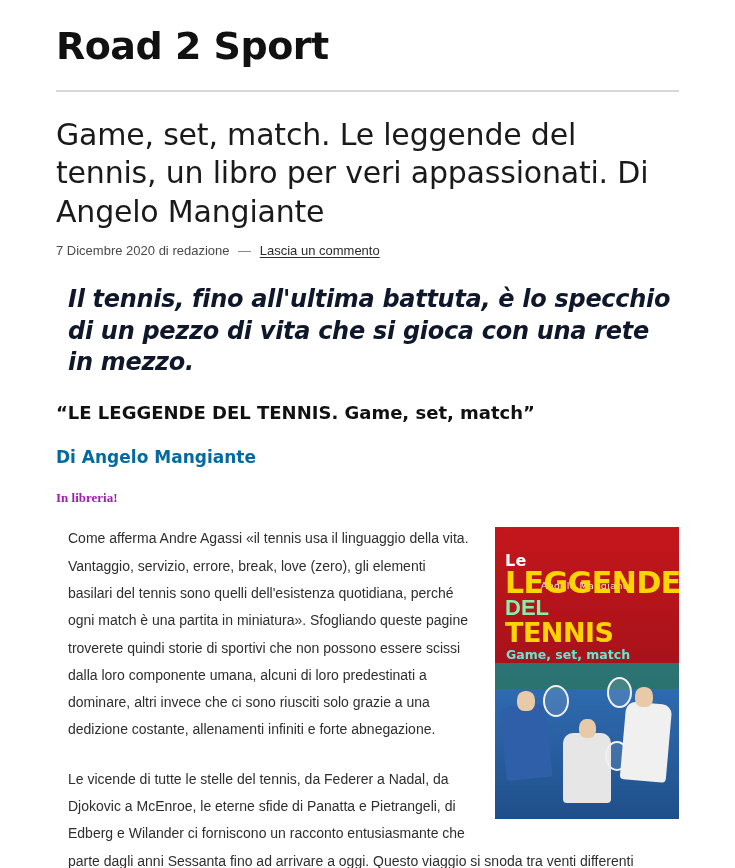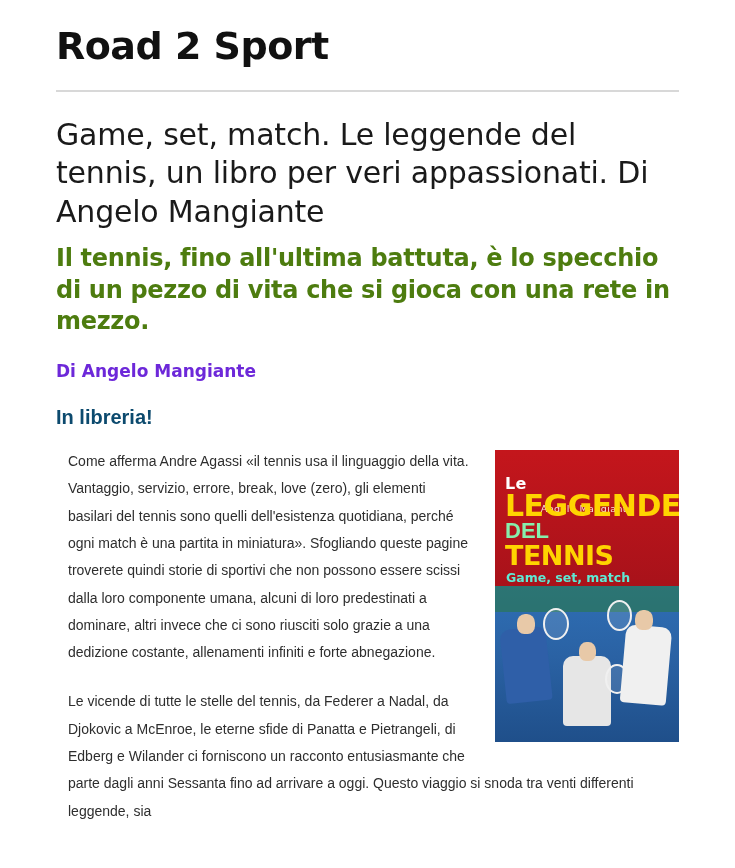--- a/index.html
+++ b/index.html
@@ -60,48 +60,49 @@
     margin: 0 0 26px 0;
   }
   .meta .dash { padding: 0 5px; color: #7a7a7a; }
   .meta a {
     color: #2b2b2b;
     text-decoration: underline;
     text-underline-offset: 2px;
   }
   .lede {
     font-family: "DejaVu Sans", sans-serif;
+    font-style: italic;
     font-weight: 900;
     font-size: 24px;
     line-height: 1.32;
-    color: #4d7c0f;
-    margin: 0 0 22px 0;
+    color: #0f172a;
+    margin: 0 0 22px 12px;
     letter-spacing: -0.3px;
   }
   .sub-h {
     font-family: "DejaVu Sans", sans-serif;
     font-weight: 700;
     font-size: 18px;
     color: #111111;
     margin: 0 0 22px 0;
     line-height: 1.3;
   }
   .sub-h2 {
     font-family: "DejaVu Sans", sans-serif;
     font-weight: 700;
     font-size: 17px;
-    color: #6d28d9;
+    color: #0369a1;
     margin: 0 0 22px 0;
     line-height: 1.3;
   }
   .sub-h3 {
-    font-family: Liberation Sans, sans-serif;
-    font-weight: 700;
-    font-size: 20px;
-    color: #0c4a6e;
+    font-family: Liberation Serif, serif;
+    font-weight: 700;
+    font-size: 13px;
+    color: #a21caf;
     margin: 0 0 18px 0;
     line-height: 1.3;
   }
   .body-wrap { position: relative; }
   .cover {
     float: right;
     width: 184px;
     height: 292px;
     margin: 2px 0 10px 22px;
     position: relative;
@@ -203,23 +204,31 @@
 
   <h1 class="site-title">Road 2 Sport</h1>
 
   <div class="rule"></div>
 
 
   <div class="rule"></div>
 
   <h2 class="post-title">Game, set, match. Le leggende del tennis, un libro per veri appassionati. Di Angelo Mangiante</h2>
 
+  <div class="meta">
+    <span>7 Dicembre 2020</span>
+    <span>di</span>
+    <span>redazione</span>
+    <span class="dash">—</span>
+    <a href="#">Lascia un commento</a>
+  </div>
 
   <p class="lede">Il tennis, fino all'ultima battuta, è lo specchio di un pezzo di vita che si gioca con una rete in mezzo.</p>
 
+  <p class="sub-h">“LE LEGGENDE DEL TENNIS. Game, set, match”</p>
 
   <p class="sub-h2">Di Angelo Mangiante</p>
 
   <p class="sub-h3">In libreria!</p>
 
   <div class="body-wrap">
 
     <div class="cover">
       <div class="top-band"></div>
       <div class="court"></div>

